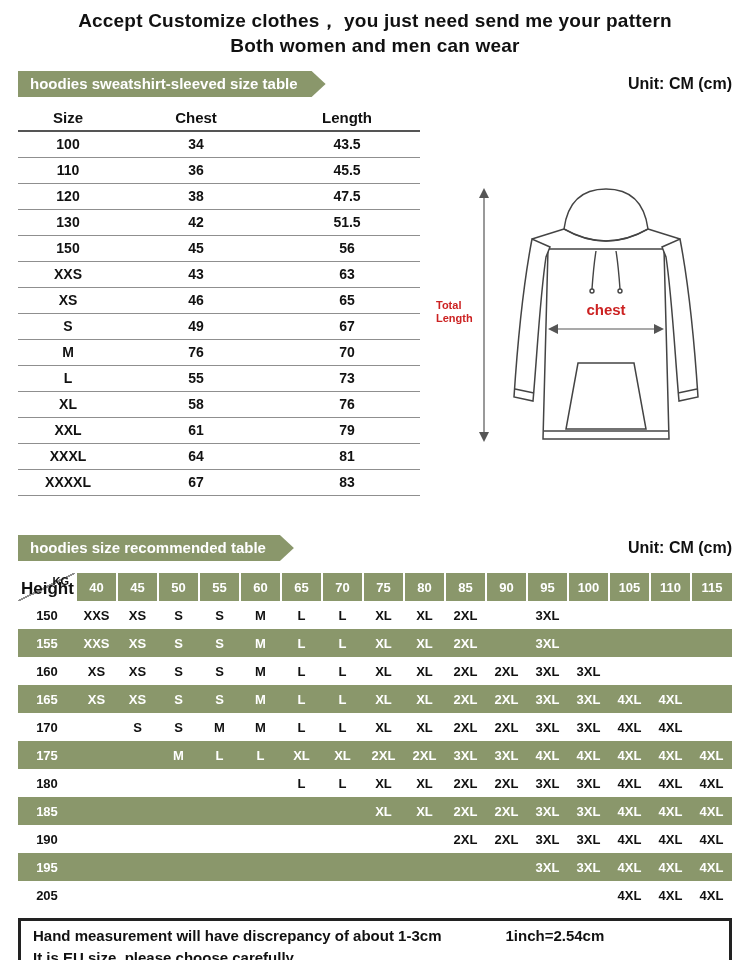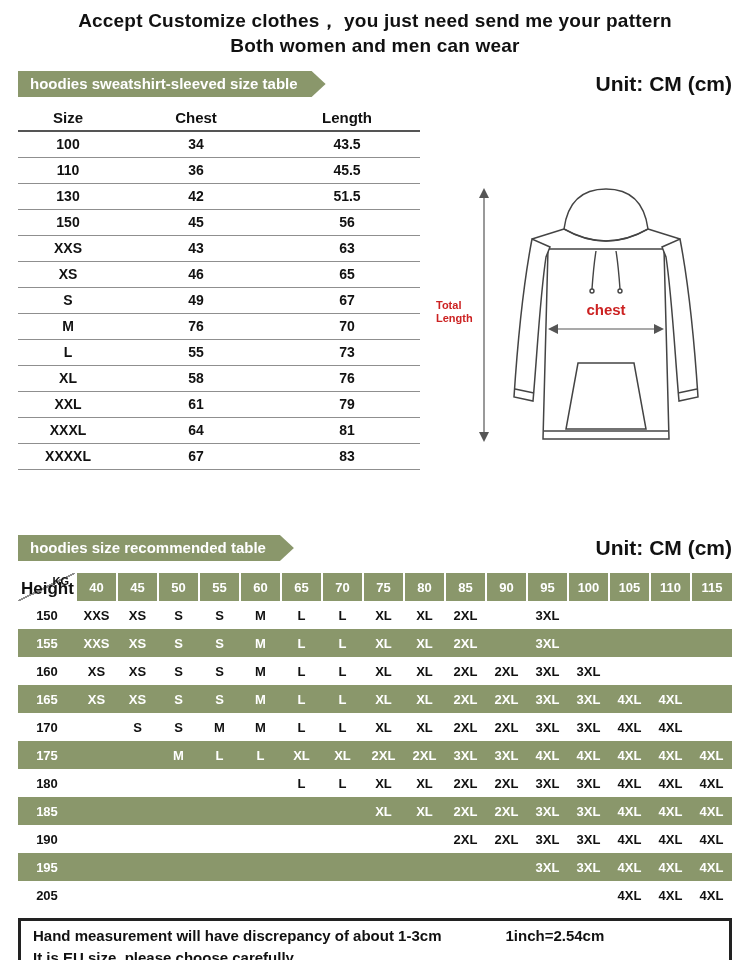--- a/index.html
+++ b/index.html
@@ -11,21 +11,21 @@
   .page { padding:8px 18px 0; }
 
   .title { text-align:center; font-weight:bold; font-size:19px; line-height:25px; letter-spacing:.2px; }
 
   .sec-head { display:flex; align-items:center; margin-top:13px;gap:10px; }
   .banner {
     background:var(--accent-green,#8a976b); color:#fff; font-weight:bold; font-size:15px;
     height:26px; line-height:26px; padding:0 28px 0 12px;
     clip-path:polygon(0 0, calc(100% - 14px) 0, 100% 50%, calc(100% - 14px) 100%, 0 100%);
   }
-  .unit { margin-left:auto; font-weight:bold; font-size:21px; }
+  .unit { margin-left:auto; font-weight:bold; font-size:16px; }
 
   .size-area { display:flex; margin-top:8px; }
   table.size-table { border-collapse:collapse; width:402px; align-self:flex-start; }
   .size-table th, .size-table td {
     font-weight:bold; font-size:14px; text-align:center;
     padding:3px 0; line-height:19px; border-bottom:1px solid #8f8f8f;
   }
   .size-table thead th { font-size:15px; border-bottom:2px solid #555; }
   .size-table th:nth-child(1), .size-table td:nth-child(1) { width:100px; }
   .size-table th:nth-child(2), .size-table td:nth-child(2) { width:156px; }
@@ -89,20 +89,25 @@
       <tbody>
           <tr>
             <td>100</td>
             <td>34</td>
             <td>43.5</td>
           </tr>
           <tr>
             <td>110</td>
             <td>36</td>
             <td>45.5</td>
+          </tr>
+          <tr>
+            <td>120</td>
+            <td>38</td>
+            <td>47.5</td>
           </tr>
           <tr>
             <td>130</td>
             <td>42</td>
             <td>51.5</td>
           </tr>
           <tr>
             <td>150</td>
             <td>45</td>
             <td>56</td>

